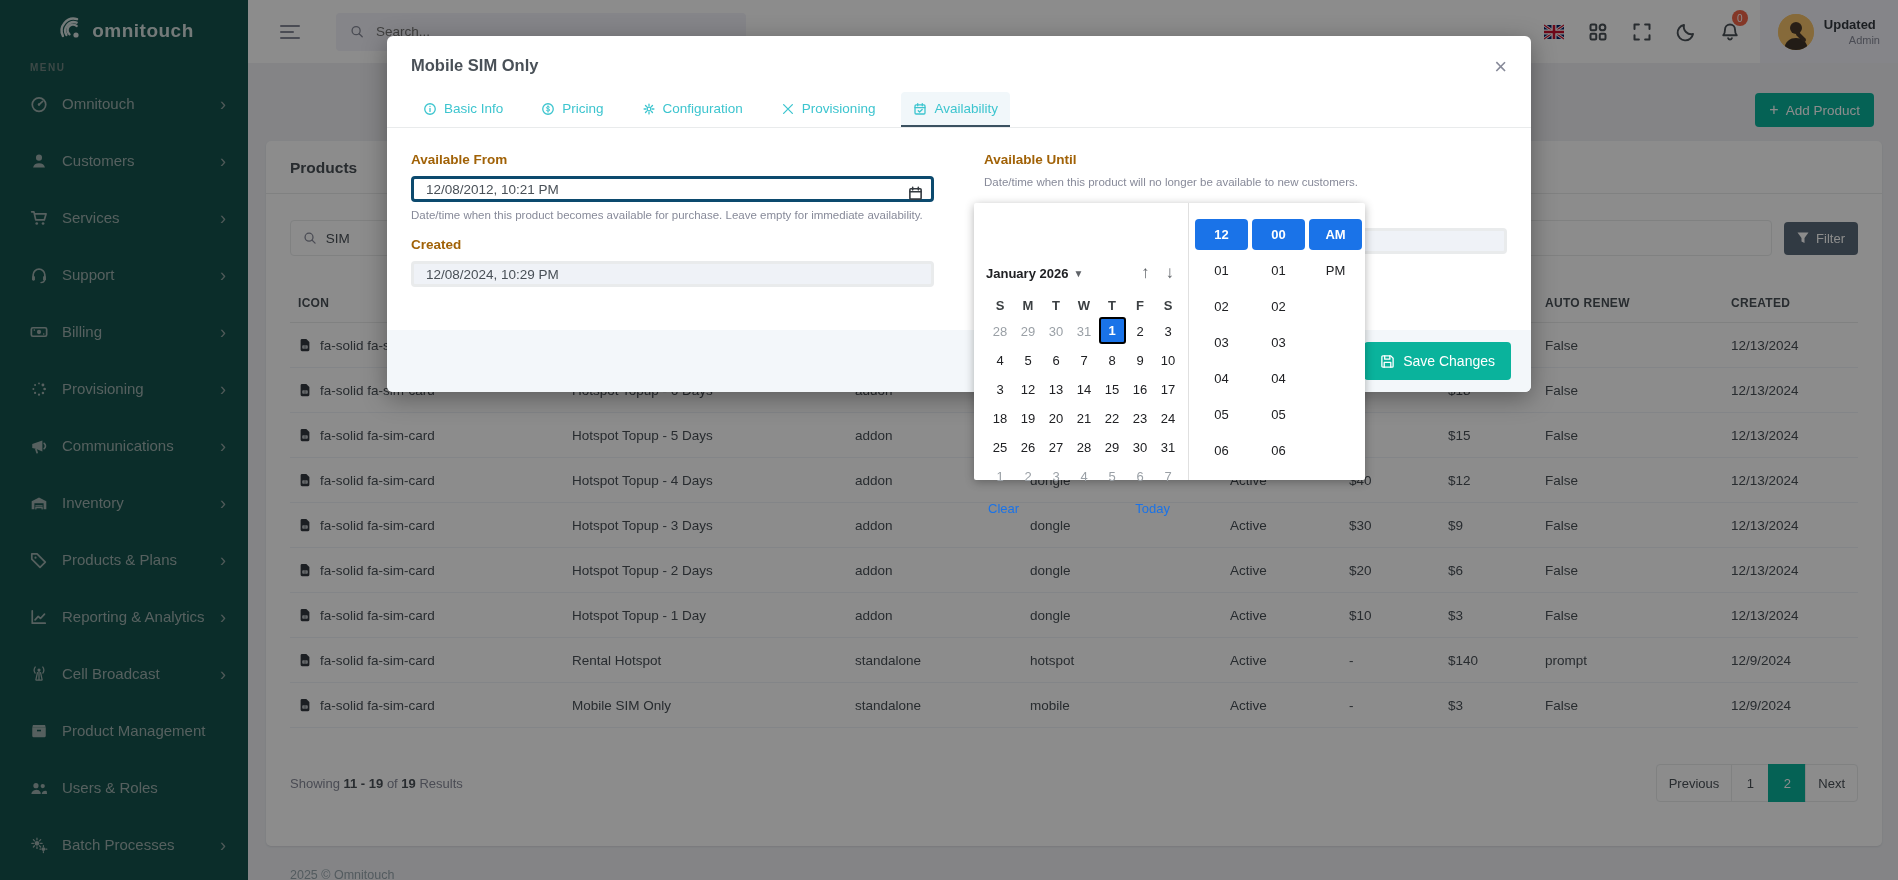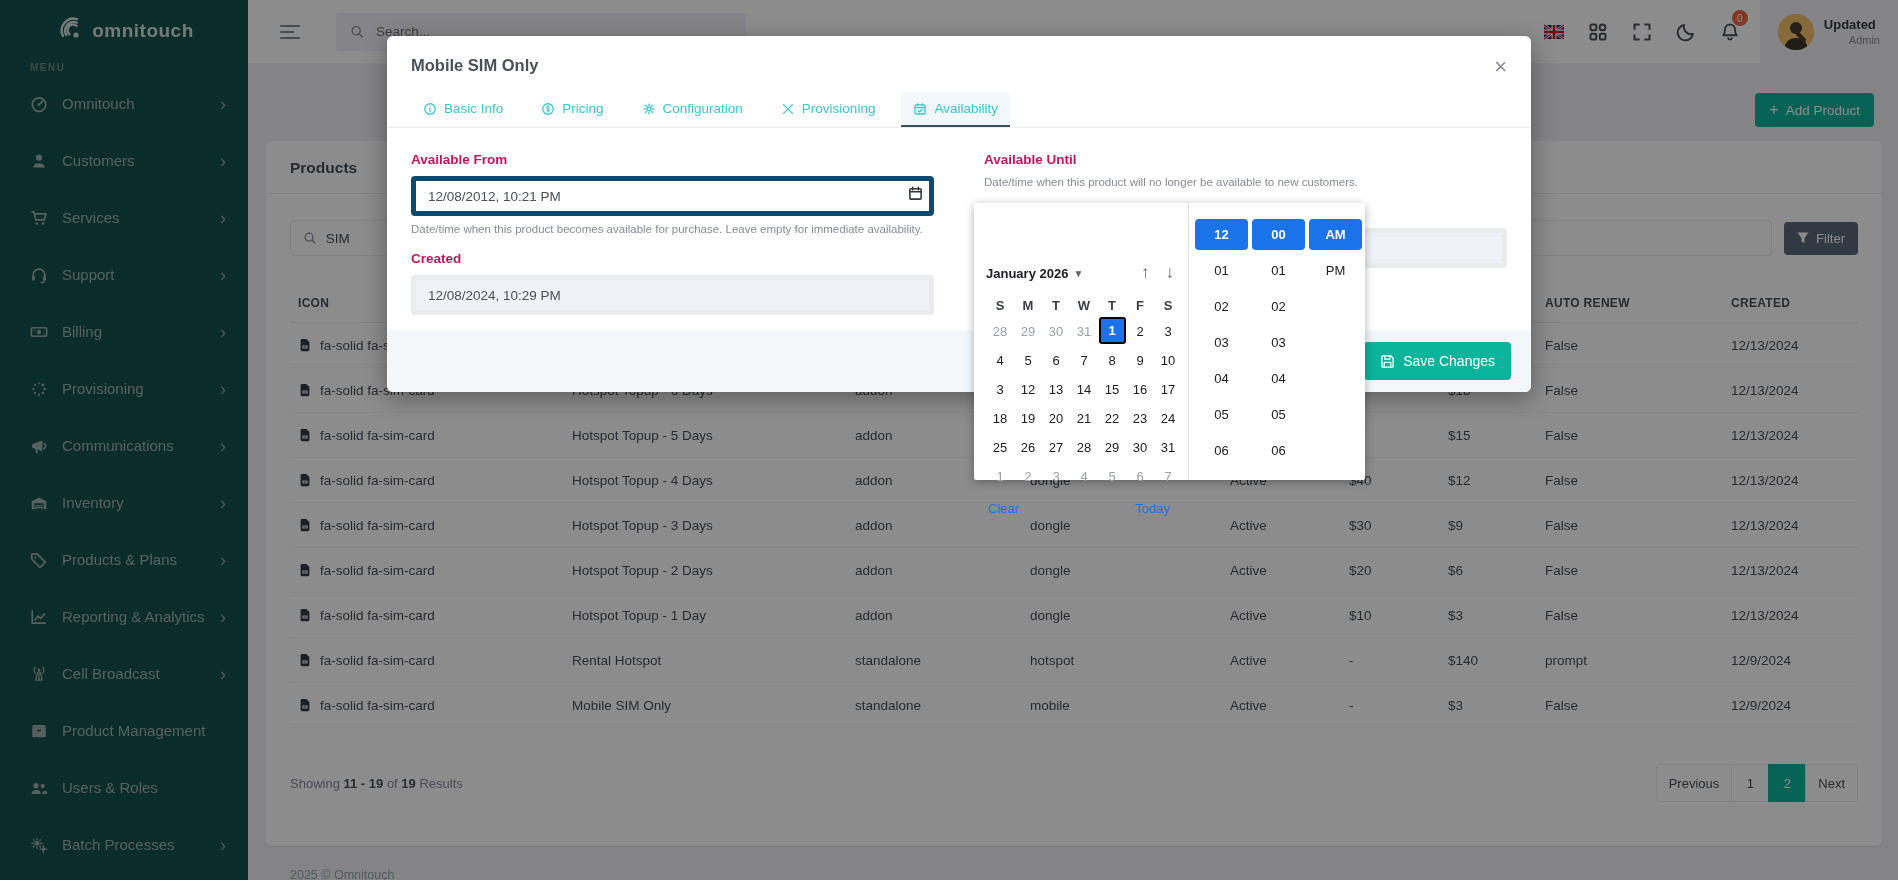--- a/index.html
+++ b/index.html
@@ -74,23 +74,23 @@
   .overlay { position:absolute; inset:0; background:rgba(0,0,0,0.45); z-index:40; }
   .modal { position:absolute; left:387px; top:36px; width:1144px; height:356px; background:#fff; border-radius:6px; z-index:50; box-shadow:0 6px 24px rgba(0,0,0,0.35); }
   .modal-head { display:flex; align-items:flex-start; justify-content:space-between; padding:20px 24px 0; }
   .modal-title { font-size:16.5px; font-weight:bold; color:#495057; }
   .modal-close { font-size:22px; color:#878a99; line-height:1; cursor:pointer; background:none; border:none; font-family:inherit; }
   .tabs { display:flex; gap:14px; padding:14px 24px 0; border-bottom:1px solid #e9ebec; }
   .tab { display:flex; align-items:center; gap:7px; color:#3dc5cf; font-size:13.5px; padding:9px 12px; cursor:pointer; border-bottom:2px solid transparent;justify-content:flex-end; }
   .tab svg { width:14px; height:14px; }
   .tab.active { background:#f1f7fa; border-bottom-color:#3b5160; border-radius:4px 4px 0 0; }
   .modal-body { display:grid; grid-template-columns:1fr 1fr; gap:0 50px; padding:24px 24px 0; height:206px; }
-  .fld-label { font-size:13.5px; font-weight:bold; color:#be185d; margin-bottom:8px; min-height:16px; }
+  .fld-label { font-size:13.5px; font-weight:bold; color:#a16207; margin-bottom:8px; min-height:16px; }
   .dt-wrap { position:relative; }
-  .dt-input { width:100%; height:40px; border:5px solid #0c4a6e; border-radius:4px; padding:0 34px 0 12px; font-size:13.5px; color:#495057; font-family:inherit; outline:none; background:#fff; }
+  .dt-input { width:100%; height:26px; border:3px solid #0c4a6e; border-radius:4px; padding:0 34px 0 12px; font-size:13.5px; color:#495057; font-family:inherit; outline:none; background:#fff; }
   .dt-input:disabled { background:#eff2f7; border-color:#e9ebec; color:#495057; }
   .dt-wrap .cal-ic { position:absolute; right:11px; top:10px; width:15px; height:15px; cursor:pointer; color:#343a40; }
   .fld-help { font-size:11.5px; color:#878a99; margin-top:7px; white-space:nowrap; overflow:visible; }
   .fld-gap { margin-top:16px; }
   .modal-foot { position:absolute; left:0; bottom:0; width:100%; height:62px; background:#f3f7fa; border-radius:0 0 6px 6px; display:flex; align-items:center; justify-content:flex-end; padding:0 20px; }
   .btn-save { display:flex; align-items:center; gap:8px; background:#0ab39c; color:#fff; border:none; border-radius:4px; height:38px; padding:0 16px; font-size:14px; cursor:pointer; font-family:inherit; }
   .btn-save svg { width:15px; height:15px; }
 
   
   .picker { position:absolute; left:974px; top:203px; width:391px; height:277px; background:#fff; z-index:60; box-shadow:0 2px 10px rgba(0,0,0,0.3); border-radius:2px; display:flex; font-size:13px; color:#3c4043; }

